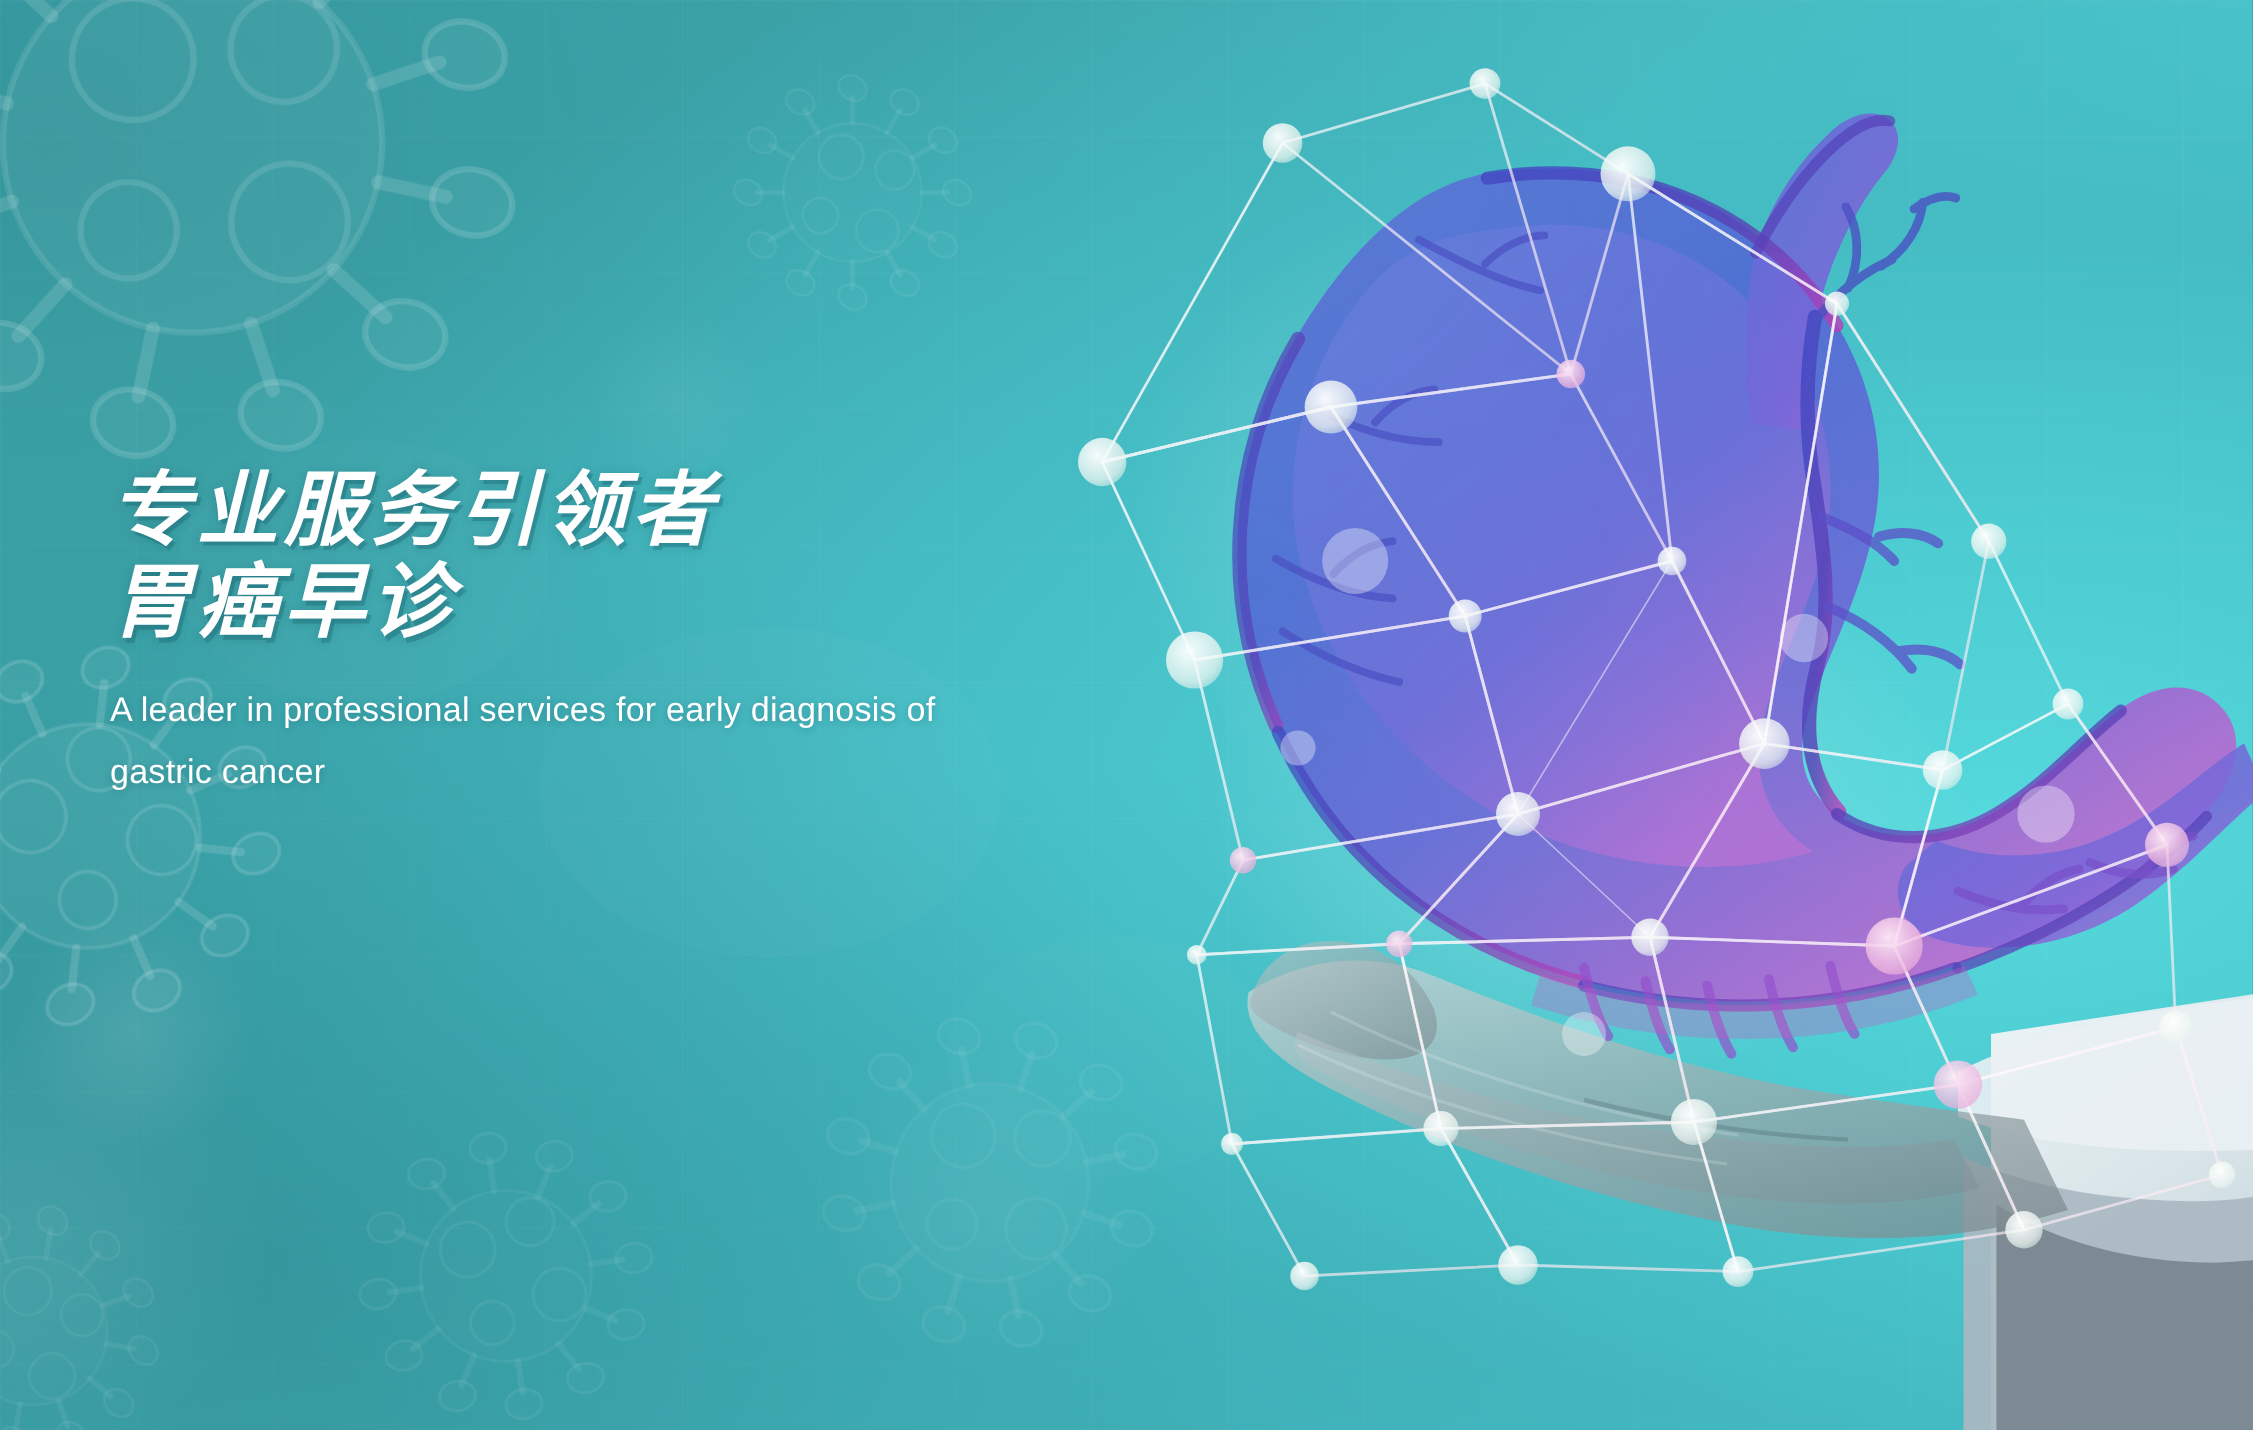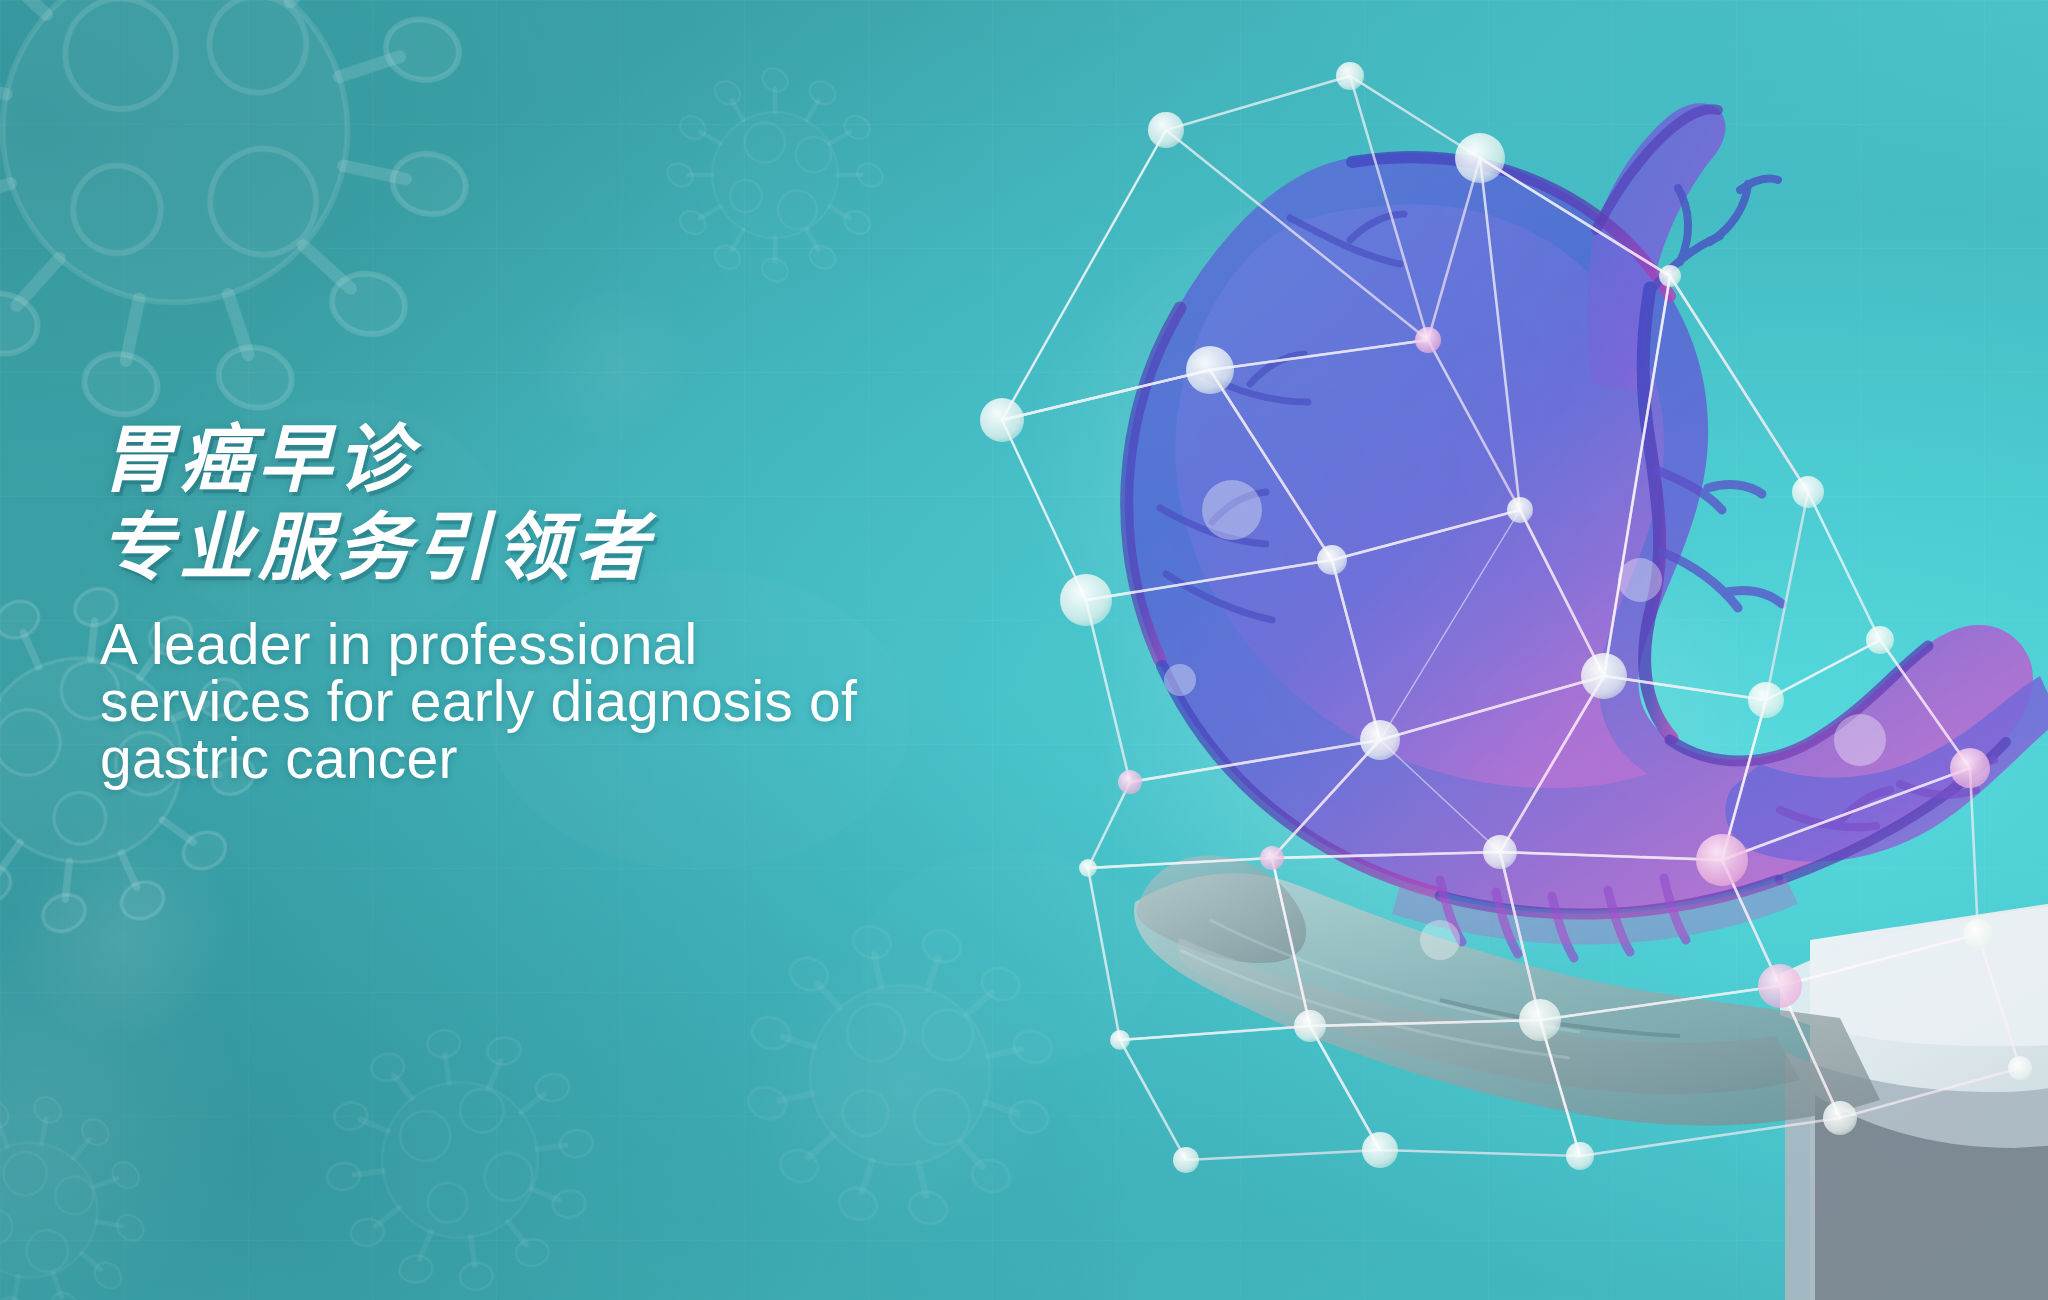--- a/index.html
+++ b/index.html
@@ -69,21 +69,21 @@
     text-shadow:
       3px 4px 0 rgba(20,90,104,0.30),
       0 2px 10px rgba(12,70,82,0.25);
     white-space: nowrap;
   }
   .headline-2 { margin-top: 4px; }
   .subhead {
     margin: 26px 0 0 0;
     color: #ffffff;
     font-weight: 400;
-    font-size: 57px;
+    font-size: 31px;
     line-height: 57px;
     letter-spacing: 0.2px;
     text-shadow: 0 2px 7px rgba(14,78,90,0.30);
     max-width: 800px;
   }
 
   
   .hero {
     position: absolute;
     left: 880px;
@@ -415,18 +415,18 @@
           <circle cx="760" cy="540" r="22"></circle>
           <circle cx="980" cy="700" r="26"></circle>
           <circle cx="560" cy="900" r="20"></circle>
           <circle cx="300" cy="640" r="16"></circle>
         </g>
       </g>
     </svg>
   </div>
 
   <div class="copy">
+    <h1 class="headline headline-2">专业服务引领者</h1>
     <h1 class="headline">胃癌早诊</h1>
-    <h1 class="headline headline-2">专业服务引领者</h1>
     <p class="subhead">A leader in professional services for early diagnosis of gastric cancer</p>
   </div>
 
 </div>
 
 </body></html>

